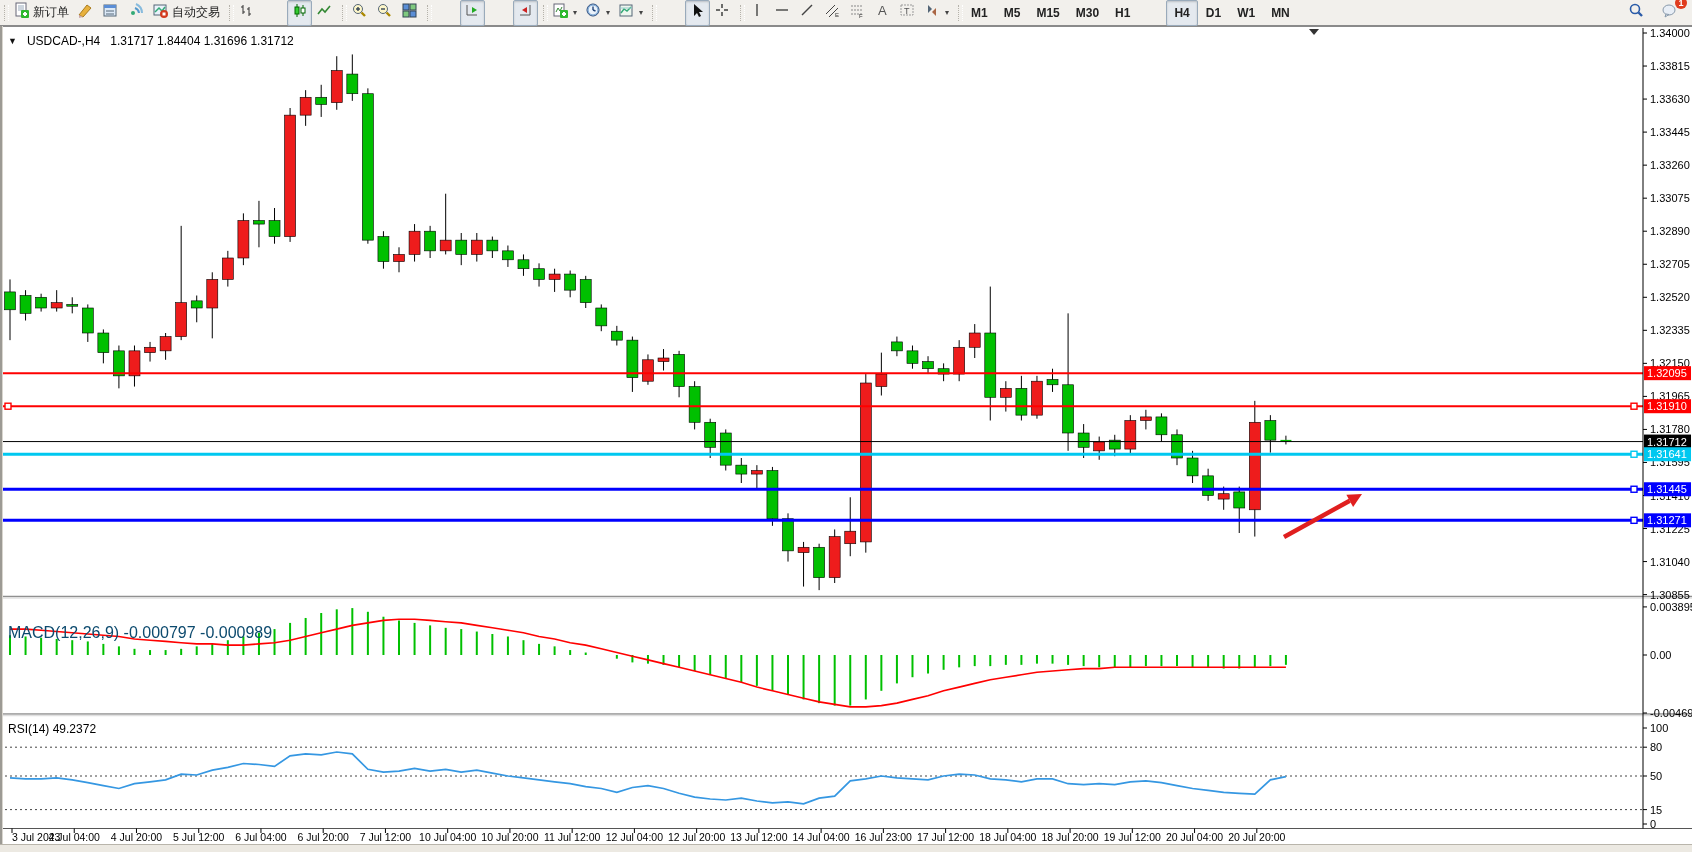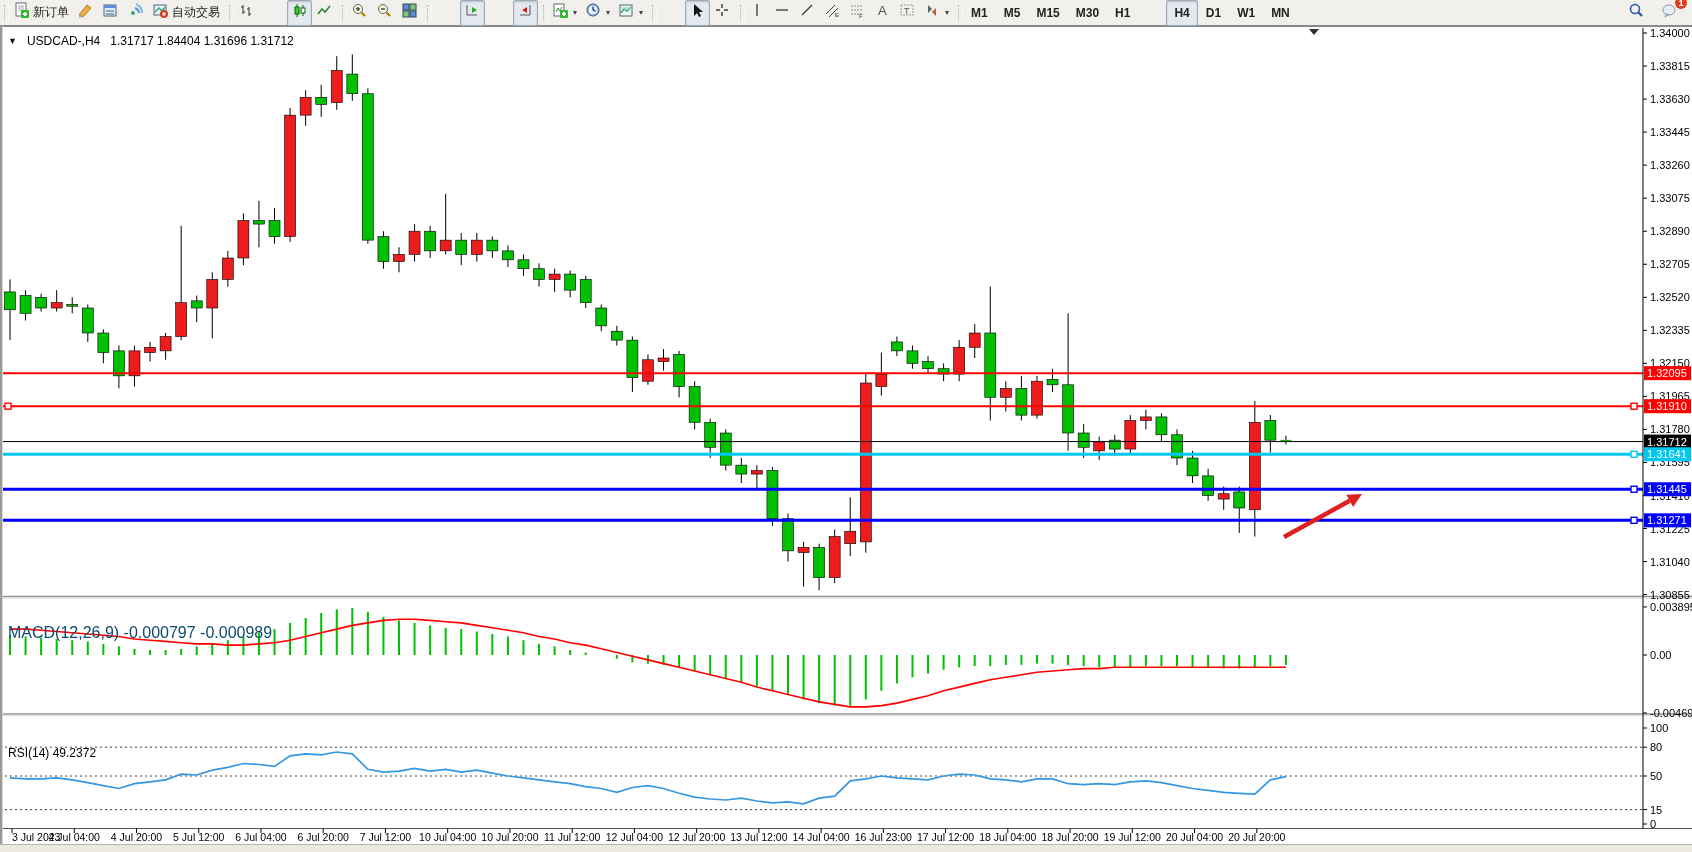--- a/index.html
+++ b/index.html
@@ -20,21 +20,21 @@
   .tb-tf{font-size:11px;color:#5a5a5a;font-weight:bold;padding:2px 4px;}
   .tb-right{margin-left:auto;display:flex;align-items:center;padding-right:10px;gap:8px;}
   .badge{position:absolute;top:-4px;right:-6px;background:#e03c1e;color:#fff;font-size:9px;
          border-radius:50%;width:12px;height:12px;line-height:12px;text-align:center;font-weight:bold;}
   
   #chartwrap{position:absolute;left:0;top:26px;width:1508px;height:826px;background:#fff;}
   svg text{font-family:"Liberation Sans",sans-serif;}
   #title-overlay{position:absolute;left:8px;top:8px;font-size:12px;color:#000;display:flex;gap:10px;align-items:center;}
   #title-overlay .tri{font-size:9px;color:#111;}
   #macd-label{position:absolute;left:8px;top:578px;font-size:16px;color:#0c4a6e;margin-top:20px;}
-  #rsi-label{position:absolute;left:8px;top:696px;font-size:12px;color:#000;margin-top:24px;}
+  #rsi-label{position:absolute;left:8px;top:696px;font-size:12px;color:#000;}
   #statusbar{position:absolute;left:0;bottom:0;width:1692px;height:7px;background:#ece9e2;border-top:1px solid #b9b5ab;}
   .leftedge{position:absolute;left:0;top:26px;bottom:0;width:2px;background:#9c9a94;border-right:1px solid #d9d6cf;}
 </style>
 </head>
 <body>
 
 <div id="app">
   <div id="toolbar">
       <div class="tb-group">
         <div class="tb-btn">

